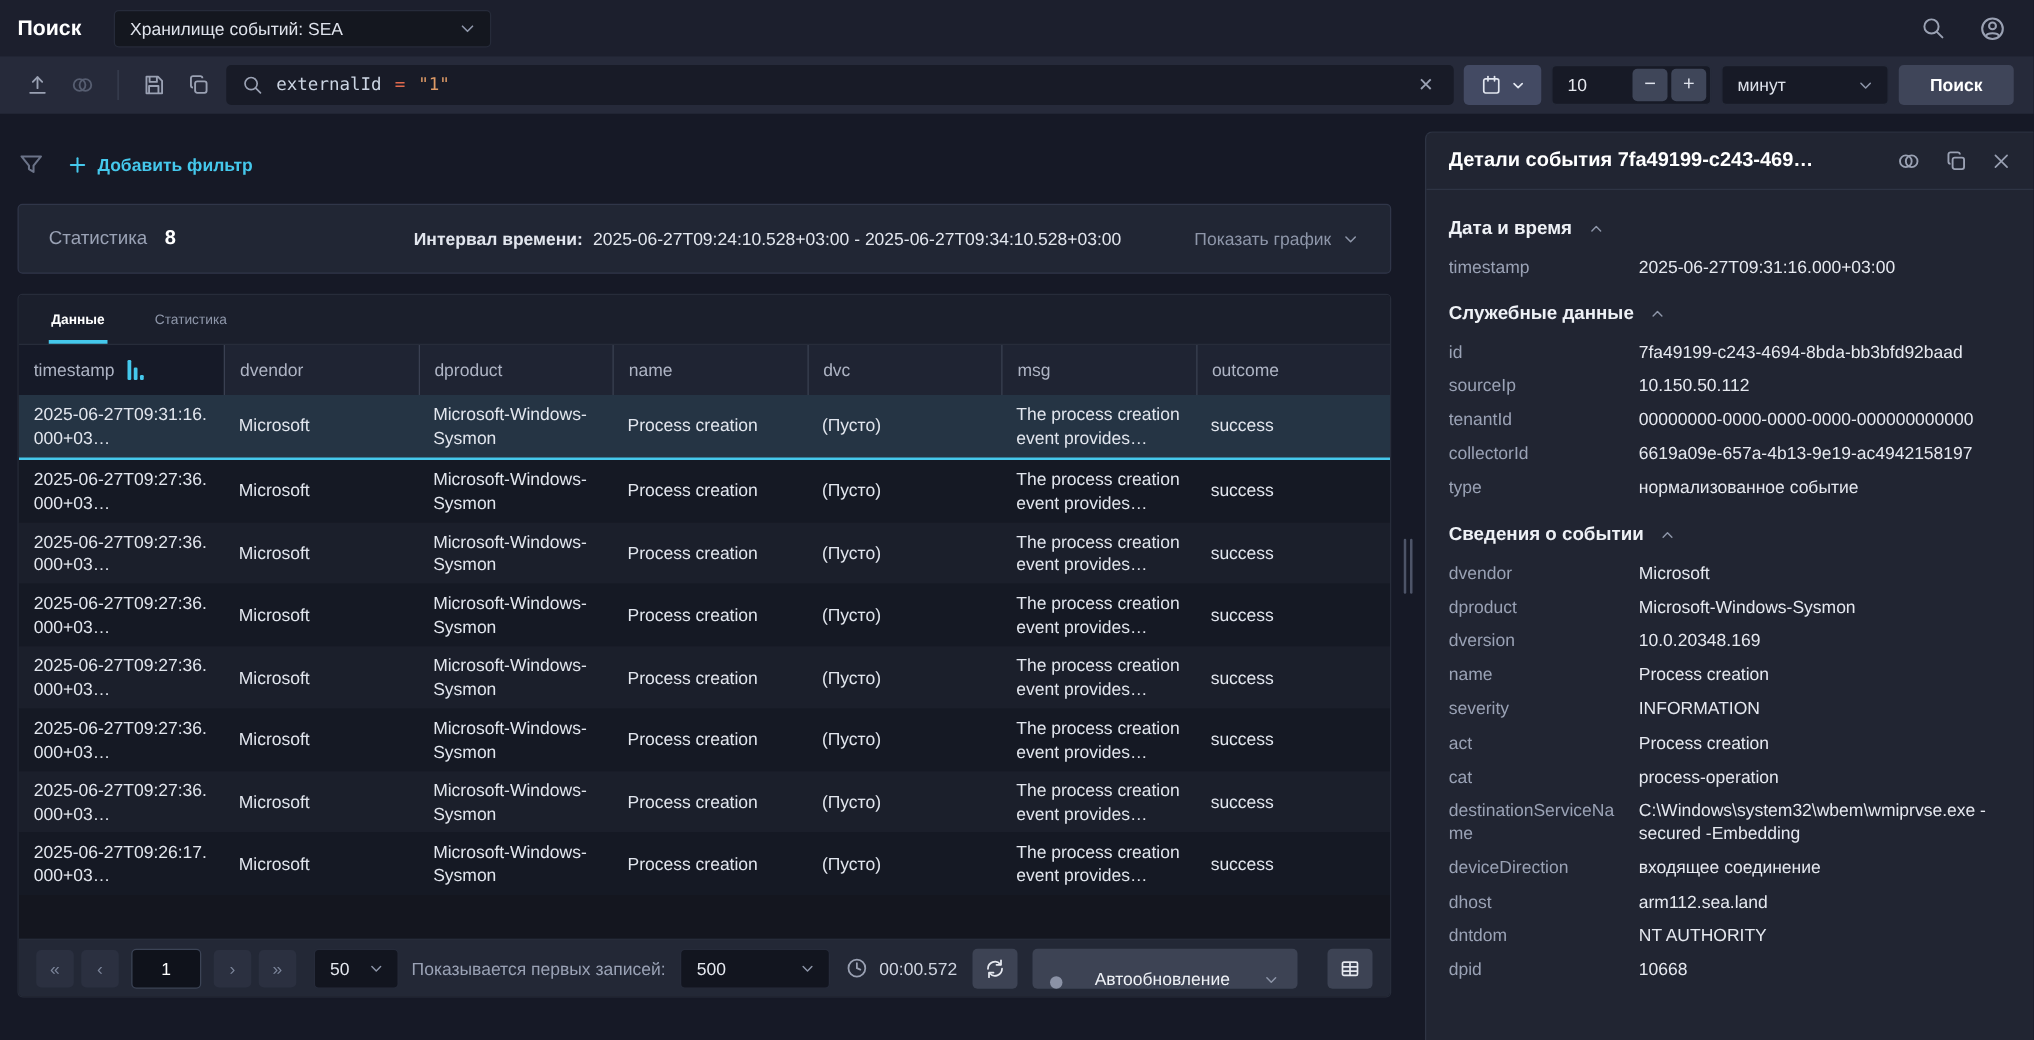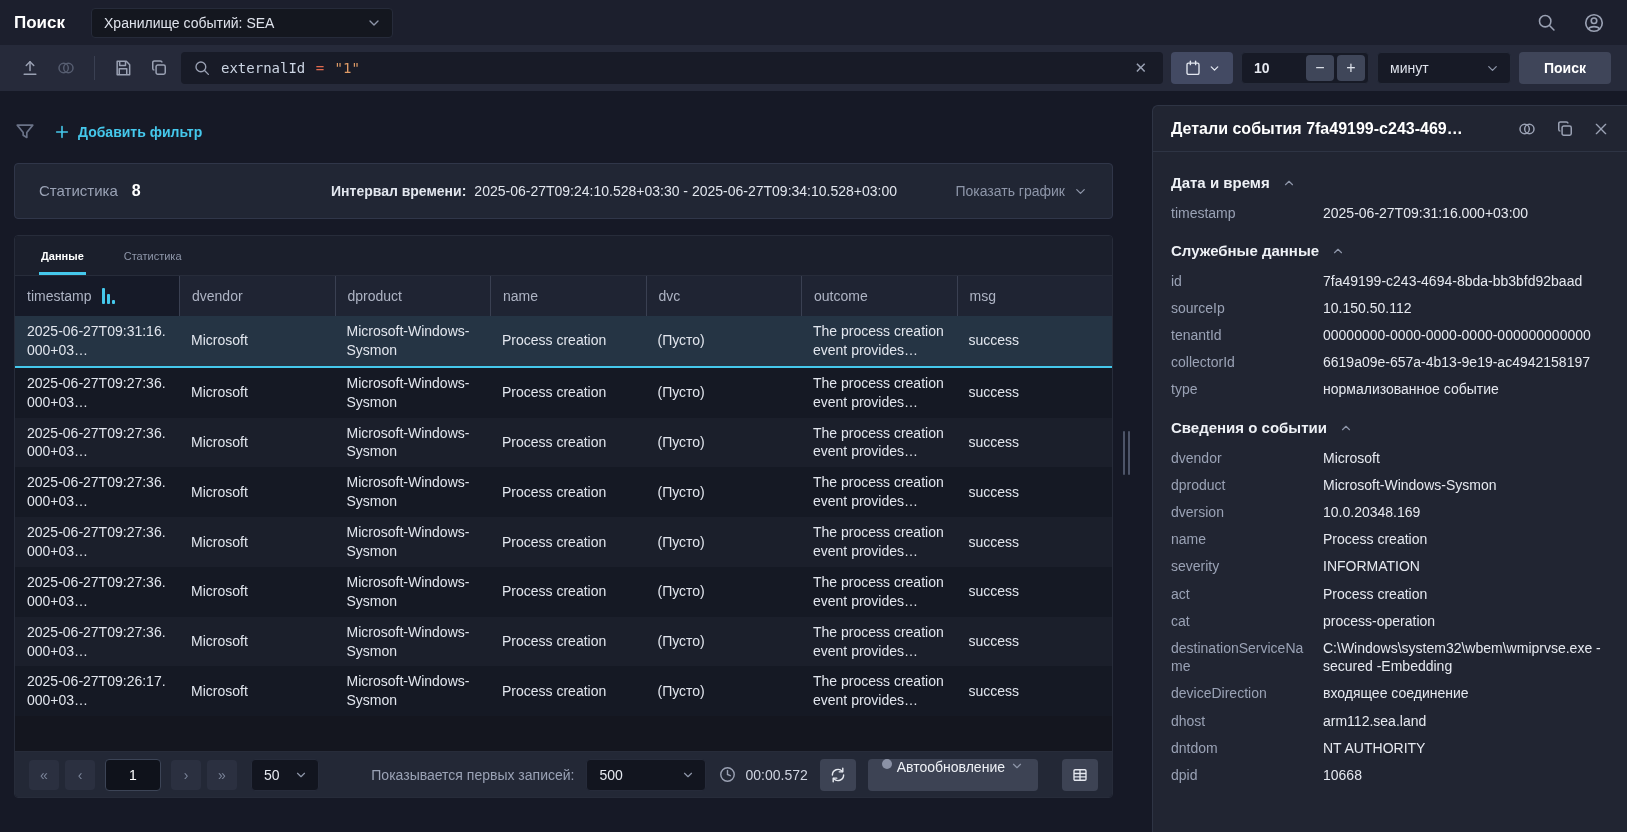--- a/index.html
+++ b/index.html
@@ -31,21 +31,21 @@
   .searchbox { flex:1; height:32px; background:#181b27; border-radius:4px; display:flex; align-items:center; padding:0 8px 0 12px; }
   .searchbox .query { flex:1; font-family:"DejaVu Sans Mono", monospace; font-size:14px; margin-left:10px; white-space:nowrap; overflow:hidden; }
   .q-field { color:#ccd5e3; }
   .q-op { color:#e06a4e; padding:0 2px; }
   .q-val { color:#dd9a66; }
   .clear-x { color:#9aa1b3; background:none; border:none; cursor:pointer; font-size:15px; padding:4px 8px; }
 
   .btn { border:none; border-radius:4px; cursor:pointer; display:flex; align-items:center; justify-content:center; }
   .cal-btn { width:62px; height:32px; background:#434a63; color:#e3e7f0; gap:6px; }
   .stepper { width:128px; height:32px; background:#171a26; border:1px solid #262b3a; border-radius:4px; display:flex; align-items:center; padding:0 3px 0 12px; }
-  .stepper .num { flex:1; color:#e6e9f0;font-weight:bold; }
+  .stepper .num { flex:1; color:#e6e9f0; }
   .step-btn { width:28px; height:26px; background:#3f4659; color:#dfe3ec; border:none; border-radius:4px; font-size:16px; cursor:pointer; display:flex; align-items:center; justify-content:center; }
   .step-btn + .step-btn { margin-left:3px; }
   .unit-select { width:134px; height:32px; background:#171a26; border:1px solid #262b3a; border-radius:4px; display:flex; align-items:center; padding:0 10px 0 12px; cursor:pointer; }
   .unit-select span { flex:1; color:#dfe3ec; }
   .search-btn { width:92px; height:32px; background:#3f4559; color:#ffffff; font-weight:700; font-size:14px; }
 
   
   .main-row { flex:1; display:flex; min-height:0; }
   .left-col { width:1113px; padding-left:14px; display:flex; flex-direction:column; min-height:0; }
 
@@ -85,32 +85,32 @@
   .pagination { height:46px; background:#232836; border-top:1px solid #272c3a; display:flex; align-items:center; padding:0 14px; gap:6px; flex:0 0 auto; }
   .pg-btn { width:30px; height:30px; background:#2b3040; color:#7b8499; border:none; border-radius:4px; cursor:pointer; display:flex; align-items:center; justify-content:center; font-size:14px; }
   .pg-input { width:56px; height:32px; background:#0f121b; border:1px solid #3c4456; border-radius:4px; color:#ffffff; display:flex; align-items:center; justify-content:center; margin:0 4px; }
   .pg-select { height:32px; background:#12151f; border:1px solid #262b3a; border-radius:4px; display:flex; align-items:center; padding:0 10px 0 12px; gap:14px; color:#e6e9f0; cursor:pointer; margin-left:8px; }
   .pg-mid { flex:1; display:flex; align-items:center; justify-content:flex-end; gap:12px; }
   .pg-mid .showing { color:#9aa2b5; }
   .limit-select { height:32px; width:120px; background:#12151f; border:1px solid #262b3a; border-radius:4px; display:flex; align-items:center; padding:0 10px 0 12px; color:#e6e9f0; cursor:pointer; }
   .limit-select span { flex:1; }
   .elapsed { display:flex; align-items:center; gap:8px; color:#cfd4e0; }
   .sq-btn { width:36px; height:32px; background:#3d4354; color:#e6e9f0; border:none; border-radius:4px; cursor:pointer; display:flex; align-items:center; justify-content:center; }
-  .auto-btn { height:32px; background:#3d4354; color:#eef1f6; border:none; border-radius:4px; cursor:pointer; display:flex; align-items:flex-start; gap:5px; padding:0 14px; font-size:14px; }
+  .auto-btn { height:32px; background:#3d4354; color:#eef1f6; border:none; border-radius:4px; cursor:pointer; display:flex; align-items:flex-end; gap:26px; padding:0 14px; font-size:14px; }
   .auto-dot { width:10px; height:10px; border-radius:50%; background:#8b92a6; }
   .grid-btn { margin-left:12px; }
 
   
   .gutter { width:27px; display:flex; justify-content:center; flex:0 0 auto; }
   .resize-handle { margin-top:340px; height:44px; display:flex; gap:3px; cursor:col-resize; }
   .resize-handle i { display:block; width:2px; height:44px; background:#4d5468; border-radius:1px; }
 
   
   .details-panel { flex:1; margin-top:14px; background:#212532; border:1px solid #2e3444; border-right:none; border-bottom:none;
-    border-top-left-radius:6px; display:flex; flex-direction:column; min-height:0; overflow:hidden;margin-left:12px; }
+    border-top-left-radius:6px; display:flex; flex-direction:column; min-height:0; overflow:hidden; }
   .panel-header { height:46px; display:flex; align-items:center; padding:0 14px 0 18px; border-bottom:1px solid #2e3444; flex:0 0 auto; }
   .panel-title { flex:1; font-size:16px; font-weight:700; color:#ffffff; white-space:nowrap; overflow:hidden; }
   .panel-header .iconbtn { margin-left:10px; }
   .panel-body { flex:1; overflow:hidden; padding:6px 20px 0 18px; }
   .d-section { margin-top:10px; }
   .d-title { display:flex; align-items:center; gap:12px; padding:6px 0 8px; cursor:pointer; }
   .d-title span { font-size:15px; font-weight:700; color:#eef1f6; }
   .d-row { display:flex; padding:4.5px 0; }
   .d-key { width:152px; flex:0 0 auto; color:#9aa2b5; font-size:14px; line-height:1.3; word-break:break-all; padding-right:10px; }
   .d-val { flex:1; color:#e6e9f0; font-size:14px; line-height:1.3; word-break:break-word; }
@@ -221,21 +221,21 @@
         </button>
       </div>
 
       <div class="match-bar">
         <div class="match-left">
           <span class="lbl">Статистика</span>
           <span class="cnt">8</span>
         </div>
         <div class="match-mid">
           <span class="lbl">Интервал времени:</span>
-          <span class="val">2025-06-27T09:24:10.528+03:30 - 2025-06-27T09:34:10.528+03:00</span>
+          <span class="val">2025-06-27T09:24:10.528+03:00 - 2025-06-27T09:34:10.528+03:00</span>
         </div>
         <button class="show-chart">
           <span>Показать график</span>
           <svg class="ic chev" width="15" height="15" viewBox="0 0 24 24" fill="none" stroke="currentColor" stroke-width="2" stroke-linecap="round" stroke-linejoin="round">
               <polyline points="6,9 12,15 18,9"></polyline>
             </svg>
         </button>
       </div>
 
       <div class="table-card">
@@ -258,24 +258,24 @@
             <div class="th">
               <span>dproduct</span>
             </div>
             <div class="th">
               <span>name</span>
             </div>
             <div class="th">
               <span>dvc</span>
             </div>
             <div class="th">
+              <span>msg</span>
+            </div>
+            <div class="th">
               <span>outcome</span>
-            </div>
-            <div class="th">
-              <span>msg</span>
             </div>
           </div>
         <div class="tbody">
             <div class="trow selected">
               <div class="td ts">2025-06-27T09:31:16.000+03…</div>
               <div class="td">Microsoft</div>
               <div class="td">Microsoft-Windows-Sysmon</div>
               <div class="td">Process creation</div>
               <div class="td">(Пусто)</div>
               <div class="td">The process creation event provides…</div>

